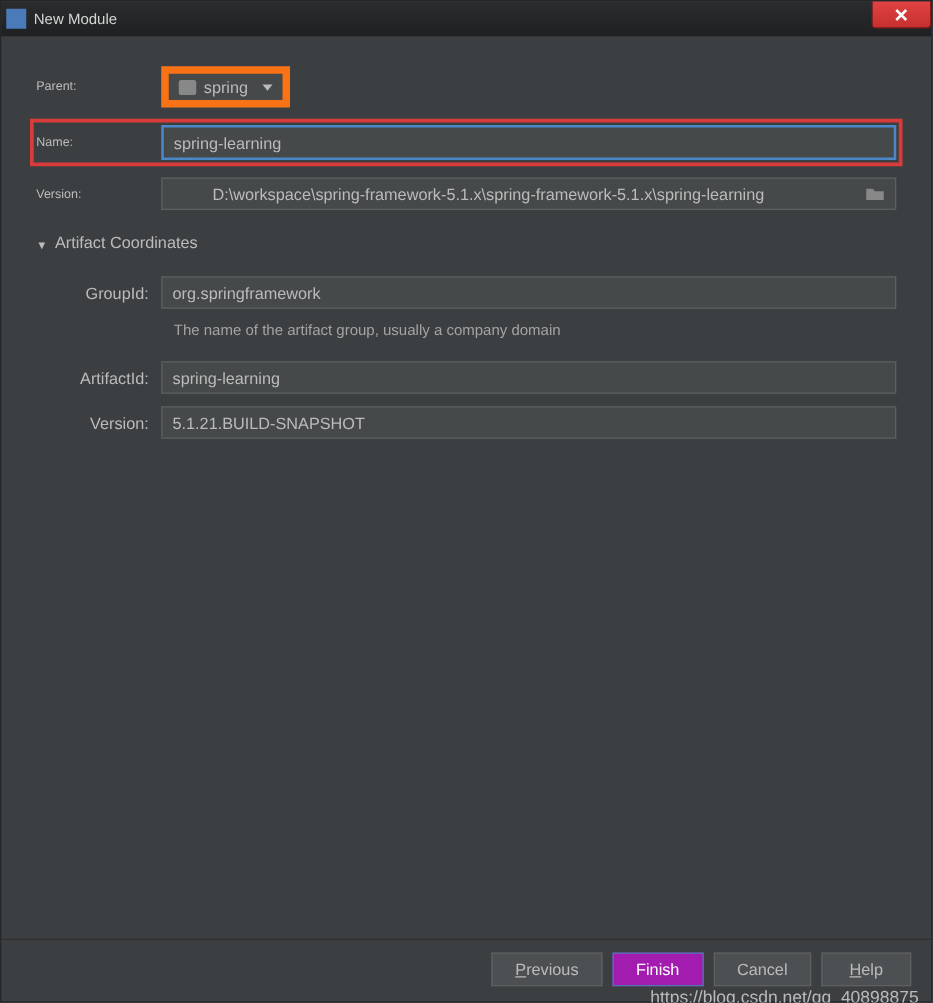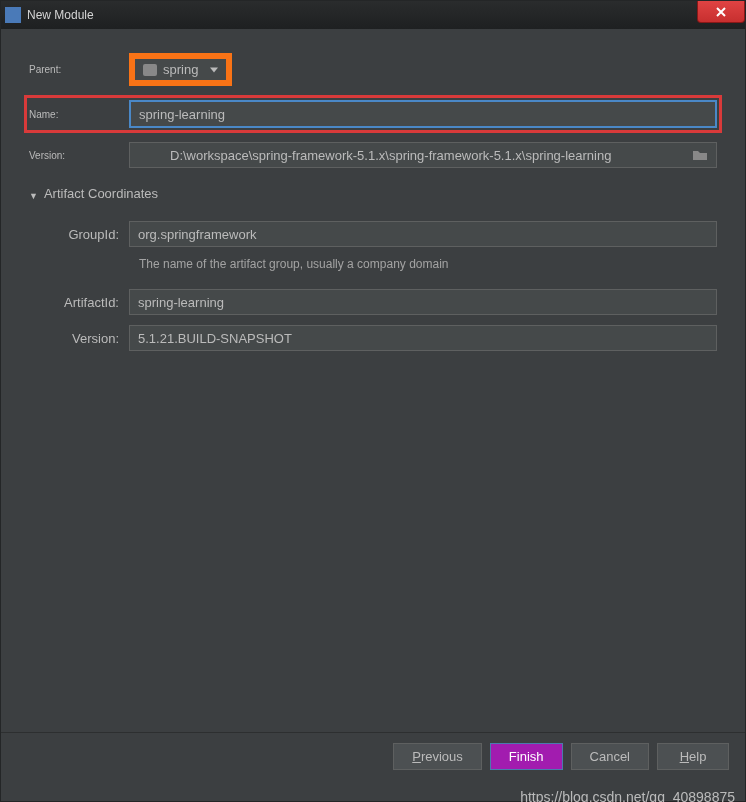--- a/index.html
+++ b/index.html
@@ -169,21 +169,21 @@
       color: #bbbbbb;
       font-size: 13px;
     }
     .hint-text {
       color: #a3a3a3;
       font-size: 12px;
       margin-left: 110px;
       margin-bottom: 18px;
     }
     .footer {
-      padding: 10px 16px 31px 16px;
+      padding: 10px 16px 12px 16px;
       display: flex;
       justify-content: flex-end;
       gap: 8px;
       border-top: 1px solid #2d2f30;
       position: relative;
     }
     .btn {
       padding: 5px 18px;
       background: #4c5052;
       border: 1px solid #5e6060;

